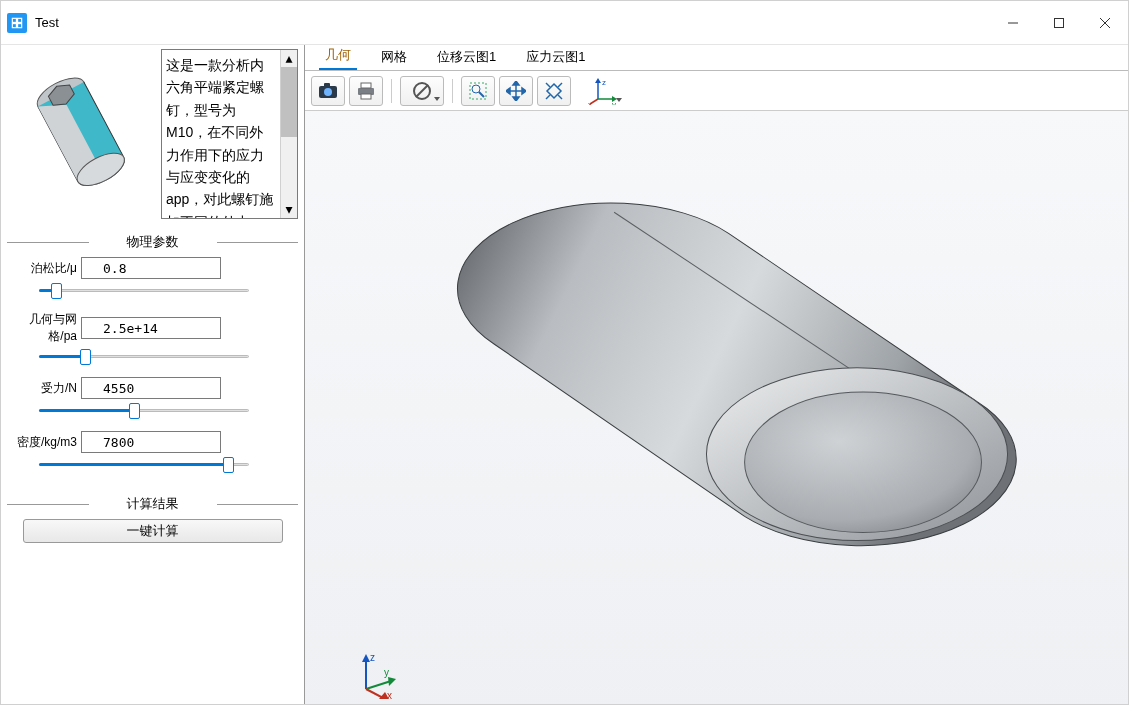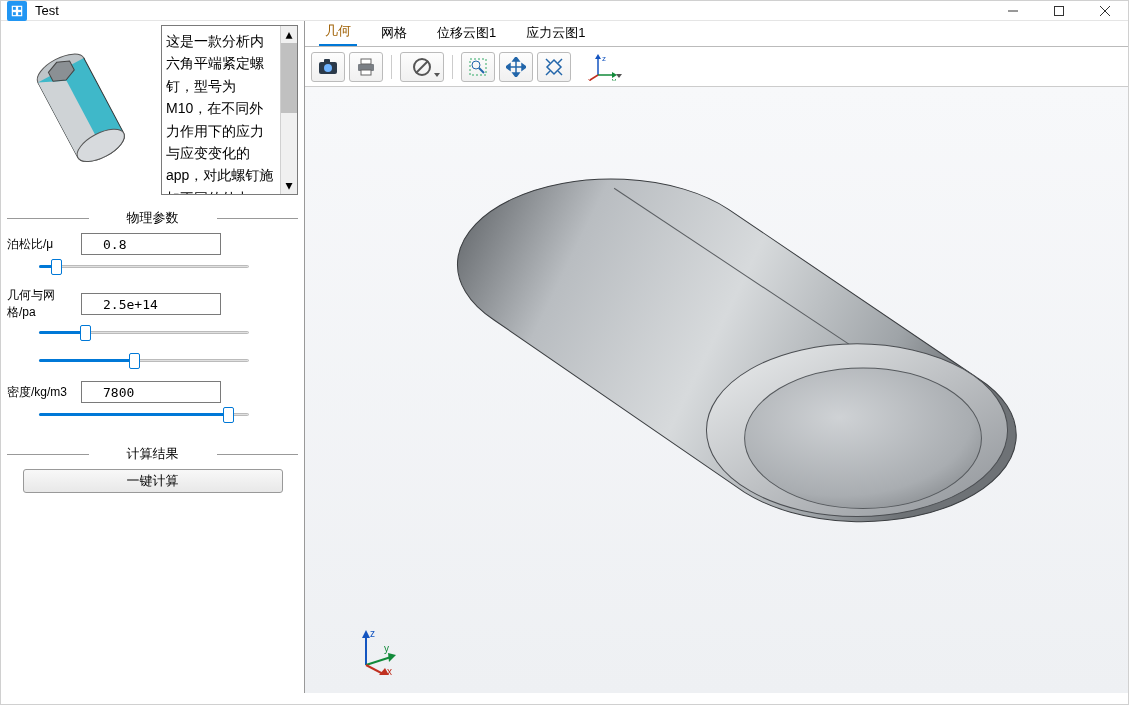--- a/index.html
+++ b/index.html
@@ -8,21 +8,21 @@
     font-family: "Microsoft YaHei", "SimSun", Arial, sans-serif;
     font-size: 13px;
     background: #fff;
     color: #000;
     width: 1129px;
     height: 705px;
     overflow: hidden;
     border: 1px solid #d0d0d0;
   }
   .titlebar {
-    height: 20px;
+    height: 44px;
     display: flex;
     align-items: center;
     padding: 0 0 0 6px;
     border-bottom: 1px solid #e5e5e5;
     background: #fff;
   }
   .titlebar .app-icon {
     width: 20px; height: 20px; margin-right: 8px;
     background: #2196f3; display:flex; align-items:center; justify-content:center;
     border-radius:2px;
@@ -65,21 +65,21 @@
   .desc-scroll .arrow { height:17px; width:100%; display:flex; align-items:center; justify-content:center; }
   .desc-scroll .track { flex:1; width:100%; position:relative; }
   .desc-scroll .thumbbar { position:absolute; top:0; width:100%; height:70px; background:#c0c0c0; }
 
   .section { margin-top:10px; }
   .sec-head { display:flex; align-items:center; margin:4px 0 6px 0;gap:32px; }
   .sec-head .line { flex:1; border-top:1px solid #999; }
   .sec-head .lbl { padding:0 6px; font-size:13px; }
 
   .param-row { display:flex; align-items:center; margin:4px 0 0 0; }
-  .param-row .plabel { width:74px; font-size:12px; padding-right:4px; }
+  .param-row .plabel { width:74px; text-align:right; font-size:12px; padding-right:4px; }
   .param-row input[type=text] {
     width:140px; height:22px;
     font-family: monospace, Consolas;
     font-size:13px;
     padding:1px 21px;
     border:1px solid #7a7a7a;
   }
   .slider-row { padding:2px 8px 8px 32px; }
   .slider {
     position:relative; height:18px; width:210px;
@@ -232,20 +232,24 @@
         <input type="text" value="2.5e+14" style="">
       </div>
       <div class="slider-row">
           <div class="slider">
         <div class="track"></div>
             <div class="fill" style="width:22%"></div>
             <div class="knob" style="left:calc(22% - 5px)"></div>
       </div>
         </div>
 
+      <div class="param-row">
+        <div class="plabel">受力/N</div>
+        <input type="text" value="4550" style="">
+      </div>
       <div class="slider-row">
           <div class="slider">
         <div class="track"></div>
             <div class="fill" style="width:45%"></div>
             <div class="knob" style="left:calc(45% - 5px)"></div>
       </div>
         </div>
 
       <div class="param-row">
         <div class="plabel">密度/kg/m3</div>

